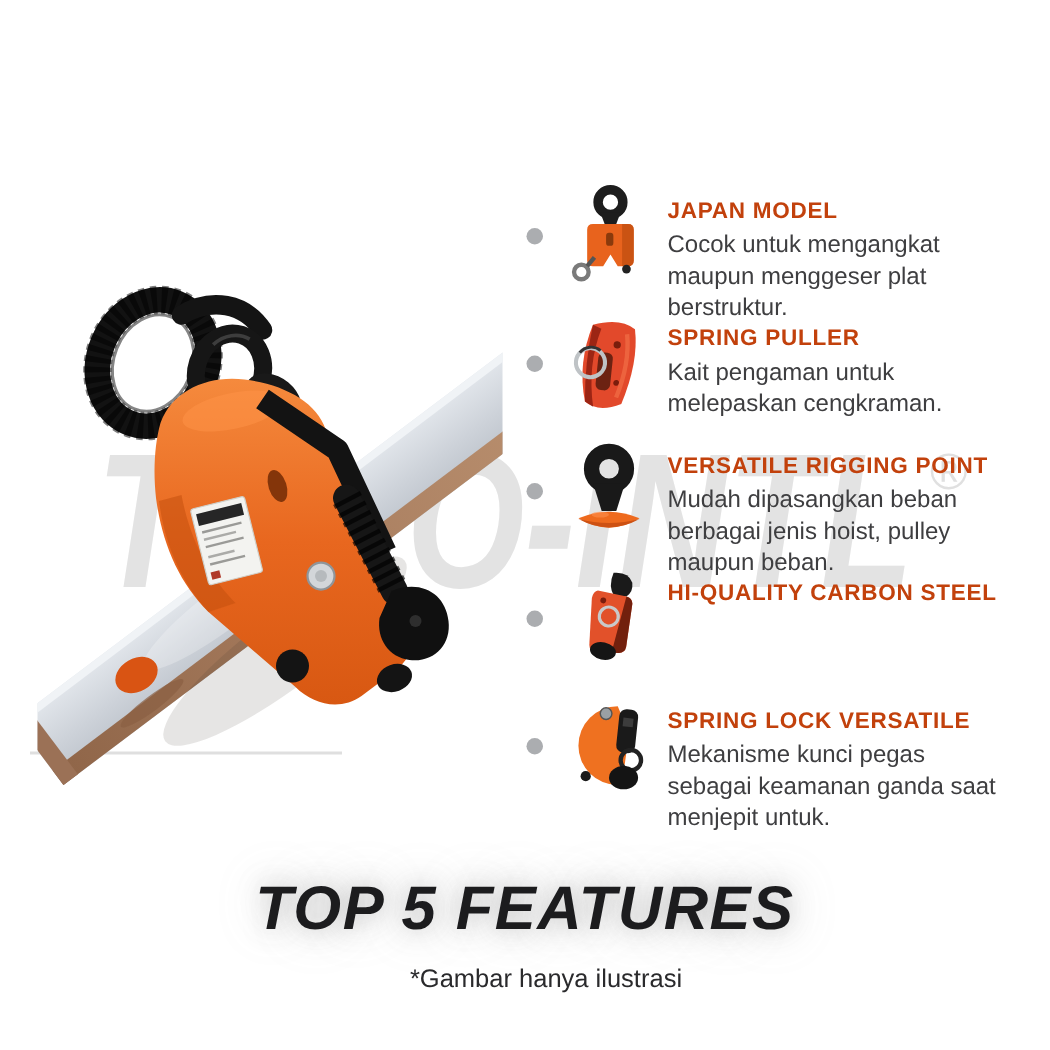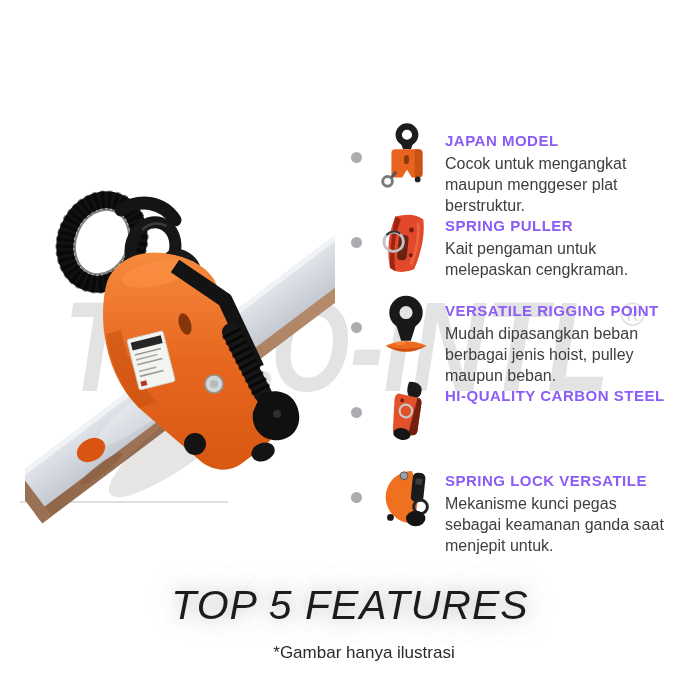--- a/index.html
+++ b/index.html
@@ -12,26 +12,26 @@
   
   .product{position:absolute;left:25px;top:182px;width:310px;height:365px;z-index:2;}
   .photo-edge{position:absolute;left:20px;top:501px;width:208px;height:2px;background:#d9d9d9;opacity:.85;z-index:2;}
   
   .features{position:absolute;left:340px;top:122px;width:340px;z-index:3;}
   .feature{position:relative;height:85px;}
   .dot{position:absolute;left:11px;top:30px;width:11px;height:11px;border-radius:50%;background:#abadb0;}
   .f-icon{position:absolute;left:33px;top:0;width:66px;height:76px;display:flex;align-items:center;justify-content:center;}
   .f-icon svg{width:66px;height:76px;display:block;}
   .f-text{position:absolute;left:105px;top:11px;width:232px;}
-  .f-title{margin:0 0 3px 0;font-size:15px;font-weight:700;letter-spacing:.5px;color:#8b5cf6;line-height:1.1;}
+  .f-title{margin:0 0 3px 0;font-size:15px;font-weight:700;letter-spacing:.5px;color:#c2410c;line-height:1.1;}
   .f-desc{margin:0;font-size:16px;line-height:1.32;color:#3e3e40;}
   
   .footer{position:absolute;left:0;top:582px;width:700px;text-align:center;z-index:3;}
   .big-title{
-    margin:0;font-size:41px;font-weight:400;font-style:italic;letter-spacing:1px;color:#1c1c1e;
+    margin:0;font-size:41px;font-weight:700;font-style:italic;letter-spacing:1px;color:#1c1c1e;
     text-shadow:0 0 16px rgba(130,130,130,.45),0 0 34px rgba(150,150,150,.30);
   }
   .caption{margin:14px 0 0 0;font-size:17px;color:#2a2a2c;padding-left:28px;}
 </style>
 </head>
 <body>
 
 <div class="canvas">
 
   <div class="watermark">

